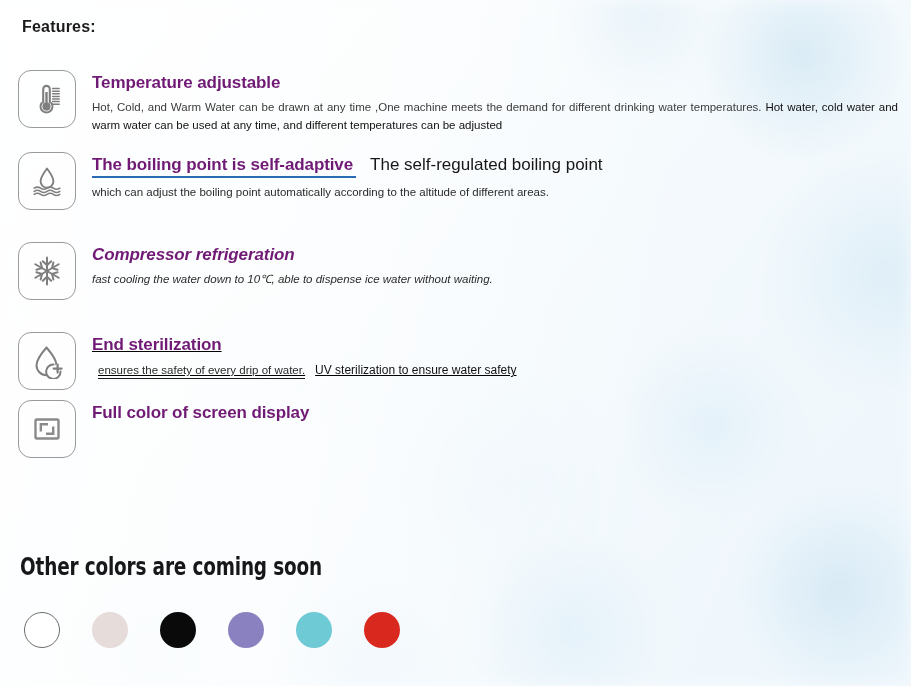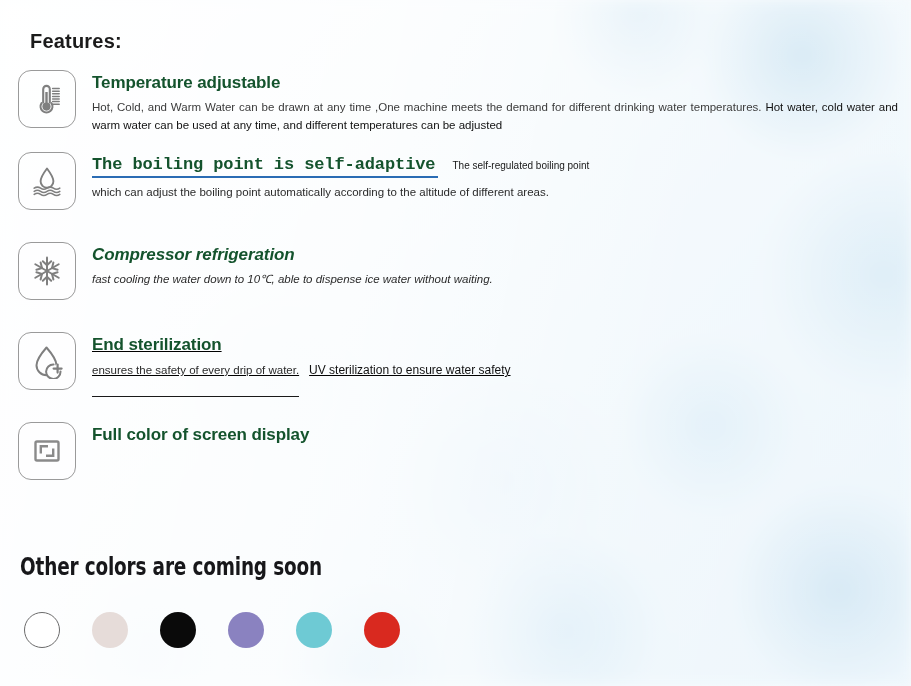--- a/index.html
+++ b/index.html
@@ -47,27 +47,26 @@
 
   #page {
     position: absolute;
     inset: 0;
     z-index: 2;
   }
 
   
   .features-title {
     position: absolute;
-    left: 30px;
+    left: 22px;
     top: 18px;
-    font-size: 20px;
+    font-size: 16px;
     font-weight: bold;
     color: #1b1b1b;
     letter-spacing: .2px;
-    margin-top: 12px;
   }
 
   
   .feature-row {
     position: absolute;
     left: 18px;
     width: 880px;
     display: flex;
     align-items: flex-start;
   }
@@ -83,76 +82,76 @@
     align-items: center;
     justify-content: center;
   }
   .feature-body {
     margin-left: 16px;
     flex: 1 1 auto;
     min-width: 0;
     padding-top: 2px;
   }
   .feature-title {
-    color: #14532d;
+    color: #701a75;
     font-size: 17px;
     font-weight: bold;
     line-height: 1.25;
     display: inline-block;
     letter-spacing: -.1px;
   }
   .feature-title.underlined {
     border-bottom: 2.5px solid #2a6cb4;
     padding-bottom: 1px;
     padding-right: 3px;
-    font-family: Liberation Mono, monospace;
   }
   .title-line {
     display: flex;
     align-items: baseline;
     flex-wrap: nowrap;
   }
   .title-note {
     margin-left: 14px;
-    font-size: 10px;
+    font-size: 17px;
     color: #171717;
     white-space: nowrap;
   }
   .feature-desc {
     margin-top: 6px;
     font-size: 11.5px;
     color: #2b2b2b;
     line-height: 1.5;
   }
   .desc-justify {
     text-align: justify;
     text-align-last: left;
     color: #3b3b3b;
   }
   .desc-extra {
     color: #111;
     font-size: 11.5px;
   }
   .desc-underline {
     border-bottom: 1.8px solid #1a1a1a;
-    padding-bottom: 20px;
+    padding-bottom: 2px;
+    margin-left: 6px;
   }
   .desc-note {
     margin-left: 10px;
     font-size: 12px;
     color: #111;
     white-space: nowrap;
   }
 
   
   #row-1 { top: 70px; }
   #row-2 { top: 152px; }
   #row-3 { top: 242px; font-style: italic; }
   #row-4 { top: 332px; text-decoration: underline; }
-  #row-5 { top: 422px; }
+  #row-5 { top: 400px; }
 
   
   .colors-title {
     position: absolute;
     left: 20px;
     top: 552px;
     font-size: 25px;
     font-weight: bold;
     color: #17171a;
     font-family: "DejaVu Sans Condensed", "Liberation Sans Narrow", "Liberation Sans", sans-serif;

